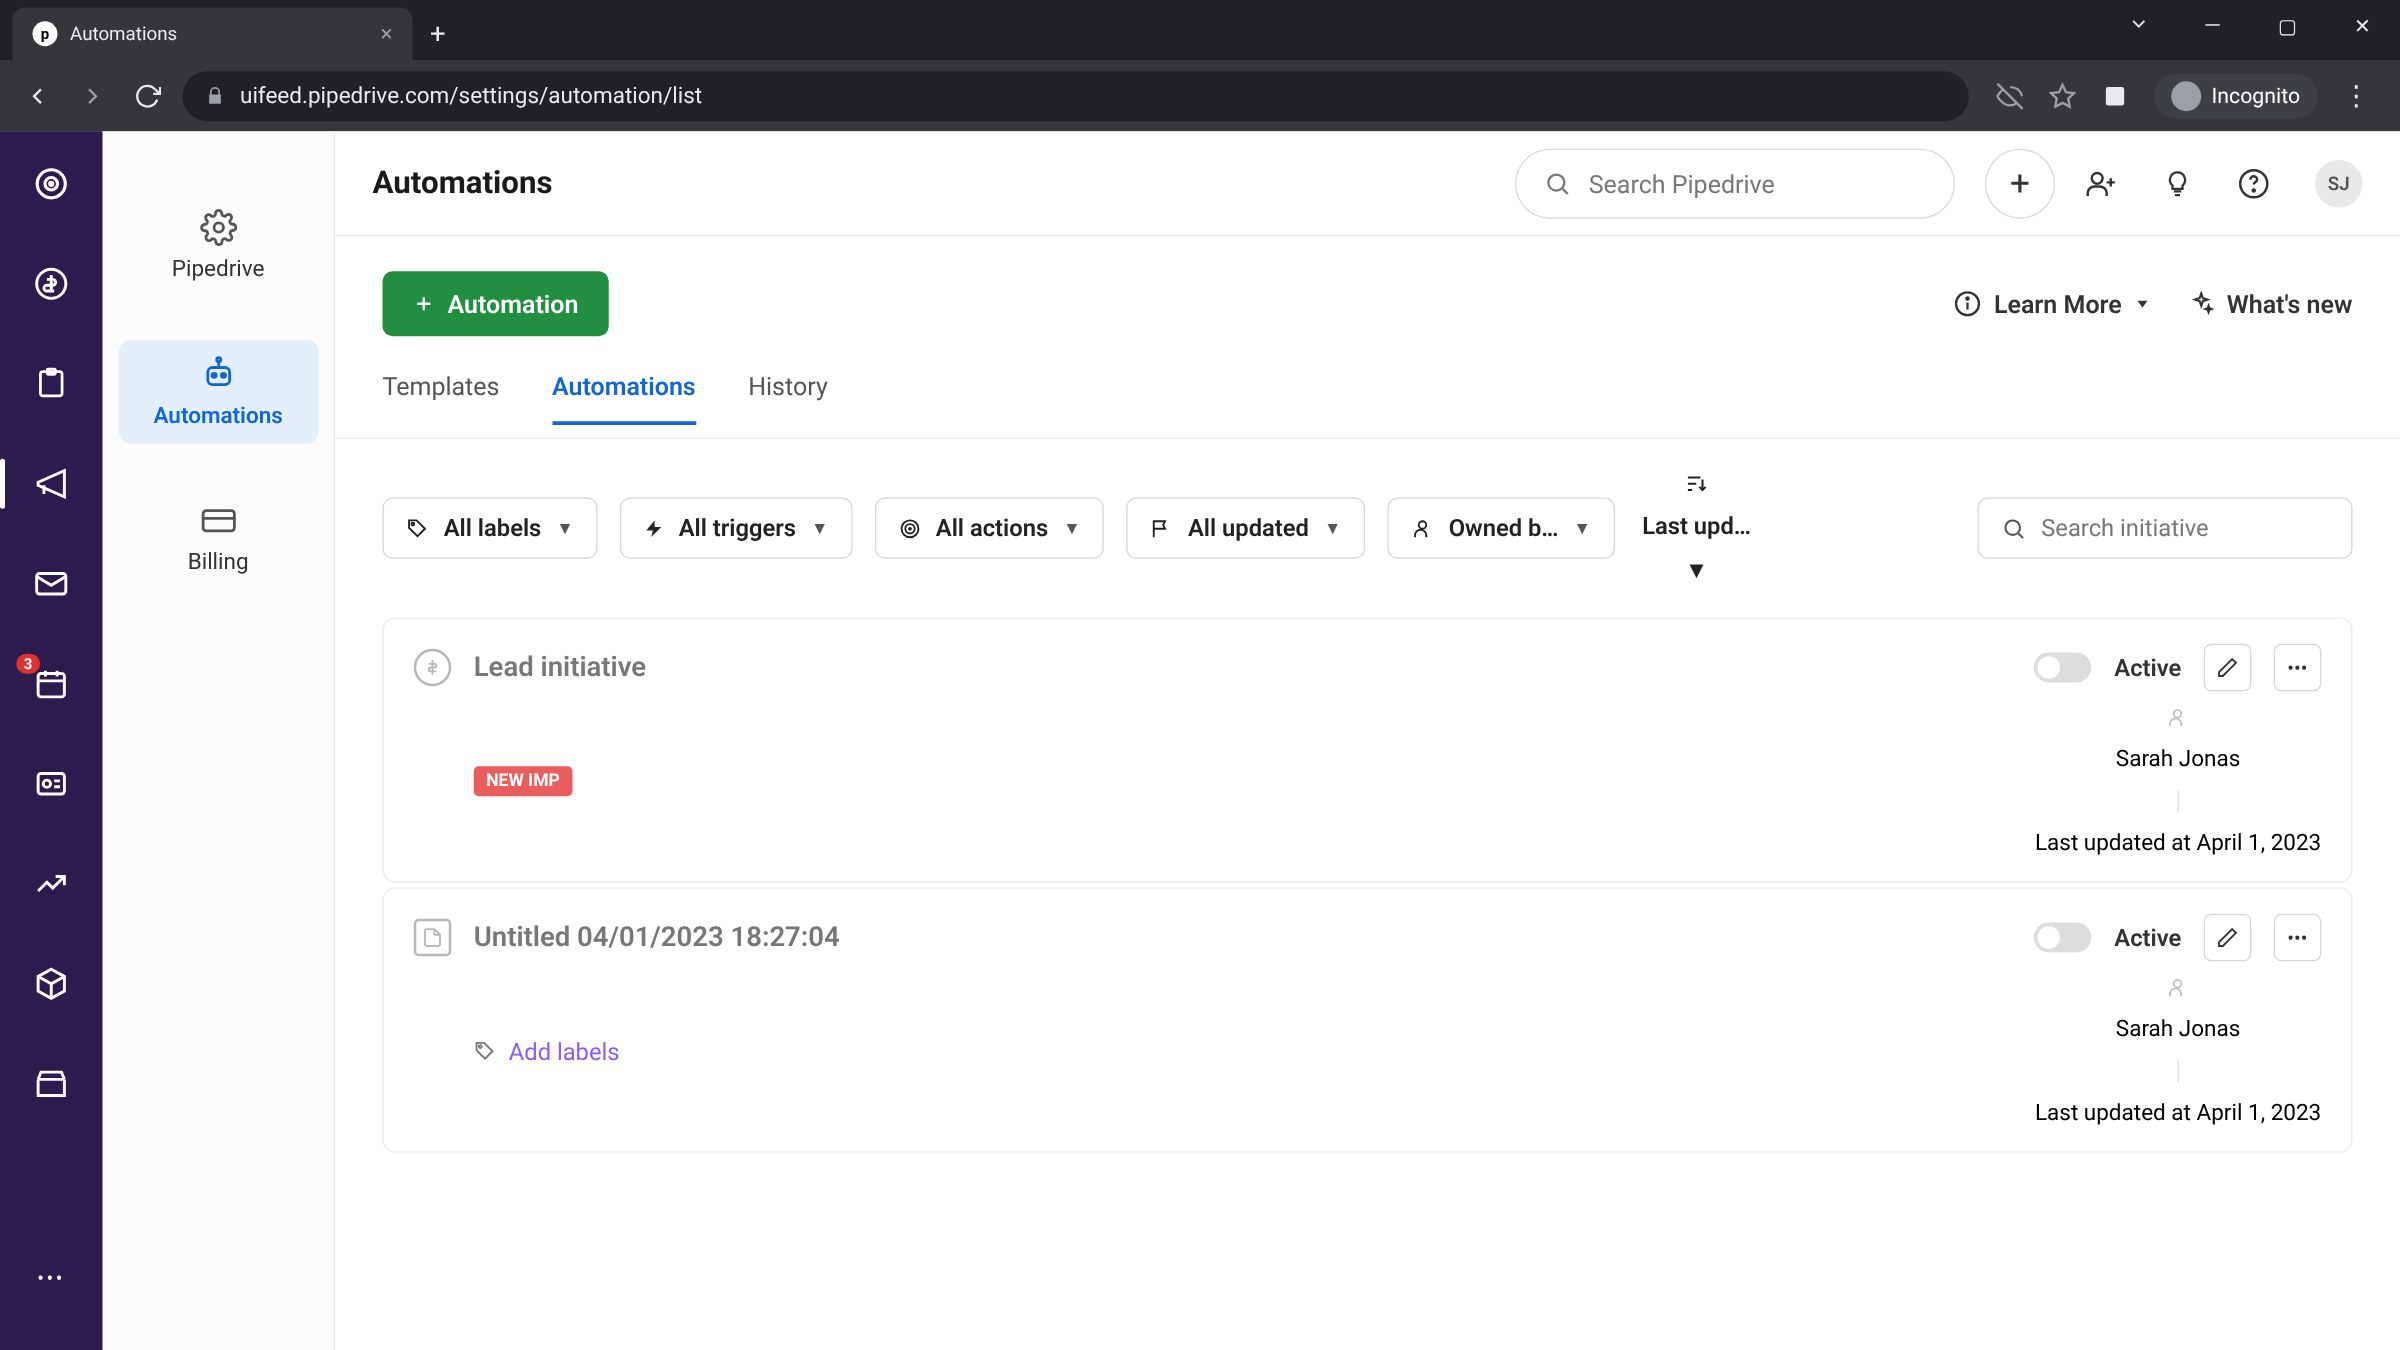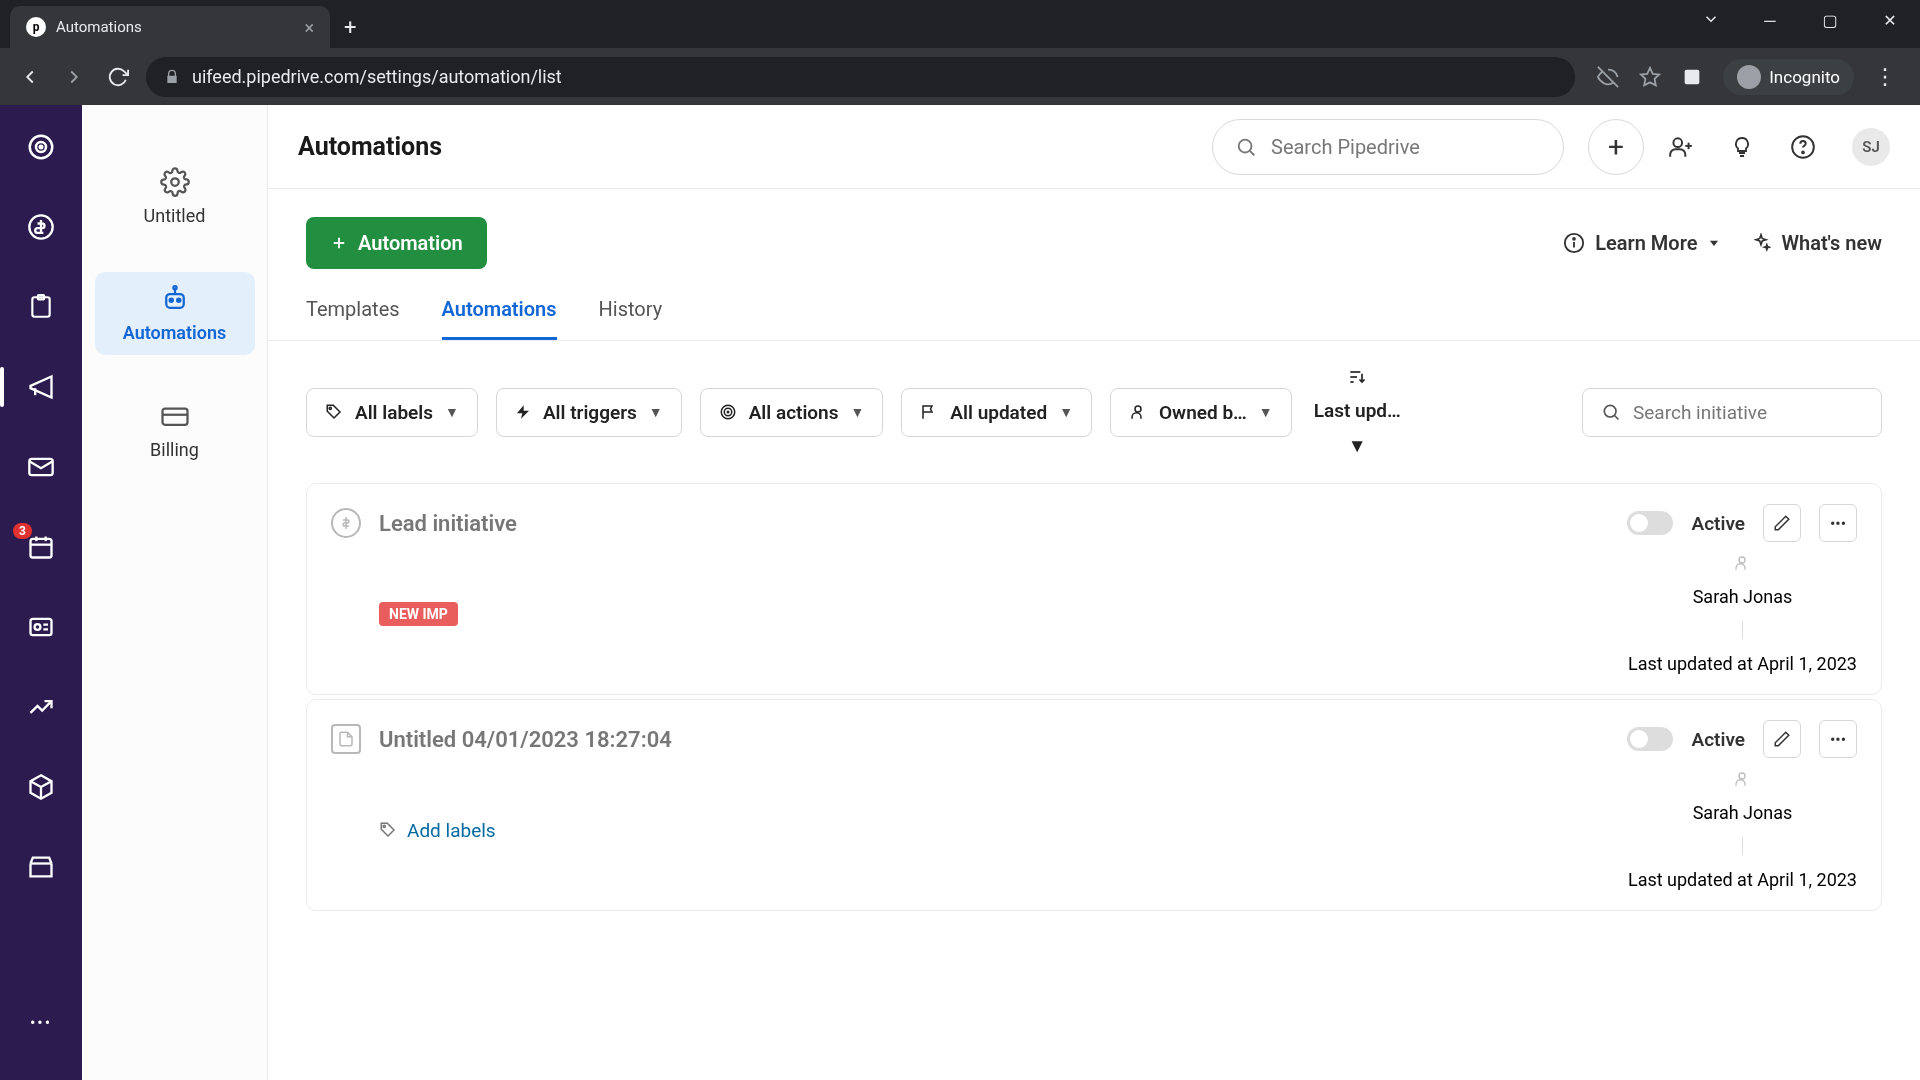--- a/index.html
+++ b/index.html
@@ -57,21 +57,21 @@
 .hdr-icon { color: #333; }
 .avatar { width: 38px; height: 38px; border-radius: 50%; background: #e9e9e9; display: flex; align-items: center; justify-content: center; font-size: 15px; font-weight: 600; color: #555; }
 
 
 .toolbar-row { padding: 28px 38px 0; display: flex; align-items: center; gap: 20px; }
 .btn-green { background: #218f3f; color: #fff; border-radius: 8px; padding: 14px 24px; font-size: 20px; font-weight: 600; display: flex; align-items: center; gap: 10px; }
 .toolbar-right { margin-left: auto; display: flex; align-items: center; gap: 30px; color: #333; font-size: 20px; }
 .link-item { display: flex; align-items: center; gap: 10px; font-weight: 600; }
 
 
-.tabs-row { padding: 28px 38px 0; display: flex; gap: 42px; border-bottom: 1px solid #eee; }
+.tabs-row { padding: 28px 38px 10px; display: flex; gap: 42px; border-bottom: 1px solid #eee; }
 .tab-btn { padding-bottom: 16px; font-size: 20px; color: #555; border-bottom: 3px solid transparent; }
 .tab-btn.active { color: #1266d6; border-bottom-color: #1266d6; font-weight: 600; }
 
 
 .filters-row { padding: 26px 38px; display: flex; align-items: center; gap: 18px; }
 .filter-pill { border: 1px solid #d6d6d6; border-radius: 8px; padding: 12px 18px; font-size: 19px; font-weight: 600; color: #222; display: flex; align-items: center; gap: 12px; }
 .filter-pill .chev { font-size: 14px; color: #555; }
 .sort-seg { display: flex; align-items: center; gap: 12px; font-size: 19px; font-weight: 600; color: #222; margin-left: 4px; flex-direction: column; }
 .search-automations { margin-left: auto; border: 1px solid #d6d6d6; border-radius: 8px; padding: 12px 18px; font-size: 19px; display: flex; align-items: center; gap: 12px; color: #777; width: 300px; }
 
@@ -82,21 +82,21 @@
 .card-icon { width: 30px; height: 30px; border: 2px solid #b8b8b8; border-radius: 50%; display: flex; align-items: center; justify-content: center; color: #b8b8b8; }
 .card-icon svg { width: 18px; height: 18px; }
 .card-title { font-size: 22px; font-weight: 600; color: #777; }
 .card-right { margin-left: auto; display: flex; align-items: center; gap: 18px; }
 .toggle { width: 46px; height: 24px; background: #ddd; border-radius: 12px; position: relative; }
 .toggle::after { content: ""; position: absolute; left: 3px; top: 3px; width: 18px; height: 18px; background: #fff; border-radius: 50%; }
 .status-label { font-size: 19px; font-weight: 600; color: #333; }
 .icon-btn { width: 38px; height: 38px; border: 1px solid #d6d6d6; border-radius: 6px; display: flex; align-items: center; justify-content: center; color: #333; }
 .card-bottom { display: flex; align-items: center; margin-top: 12px; gap: 16px; padding-left: 48px; }
 .badge { background: #e95d5d; color: #fff; font-size: 14px; font-weight: 700; padding: 4px 10px; border-radius: 4px; }
-.add-labels { display: flex; align-items: center; gap: 10px; color: #0369a1; font-size: 19px; }
+.add-labels { display: flex; align-items: center; gap: 10px; color: #8b5cf6; font-size: 19px; }
 .meta { margin-left: auto; display: flex; align-items: center; gap: 14px; color: #000000; font-size: 18px; flex-direction: column; }
 .meta-divider { width: 1px; height: 18px; background: #ddd; }
 
 svg { display: block; }
 </style>
 </head>
 <body>
 
 <div class="browser-chrome">
   <div class="tab-bar">
@@ -240,21 +240,21 @@
     </div>
     <div class="rail-item rail-more">•••</div>
   </div>
 
   <div class="sub-sidebar">
     <div class="sub-item">
       <svg viewBox="0 0 24 24" fill="none" stroke="#555" stroke-width="1.8">
           <circle cx="12" cy="12" r="3"></circle>
           <path d="M19.4 15a1.65 1.65 0 00.33 1.82l.06.06a2 2 0 11-2.83 2.83l-.06-.06a1.65 1.65 0 00-1.82-.33 1.65 1.65 0 00-1 1.51V21a2 2 0 11-4 0v-.09a1.65 1.65 0 00-1-1.51 1.65 1.65 0 00-1.82.33l-.06.06a2 2 0 11-2.83-2.83l.06-.06a1.65 1.65 0 00.33-1.82 1.65 1.65 0 00-1.51-1H3a2 2 0 110-4h.09a1.65 1.65 0 001.51-1 1.65 1.65 0 00-.33-1.82l-.06-.06a2 2 0 112.83-2.83l.06.06a1.65 1.65 0 001.82.33h0a1.65 1.65 0 001-1.51V3a2 2 0 114 0v.09a1.65 1.65 0 001 1.51 1.65 1.65 0 001.82-.33l.06-.06a2 2 0 112.83 2.83l-.06.06a1.65 1.65 0 00-.33 1.82v0a1.65 1.65 0 001.51 1H21a2 2 0 110 4h-.09a1.65 1.65 0 00-1.51 1z"></path>
         </svg>
-      <span>Untitled</span>
+      <span>Pipedrive</span>
     </div>
     <div class="sub-item active">
       <svg viewBox="0 0 24 24" fill="none" stroke="#1266d6" stroke-width="1.8">
           <rect x="5" y="8" width="14" height="11" rx="3"></rect>
           <circle cx="9" cy="13" r="1.3" fill="#1266d6"></circle>
           <circle cx="15" cy="13" r="1.3" fill="#1266d6"></circle>
           <line x1="12" y1="3" x2="12" y2="8"></line>
           <circle cx="12" cy="3" r="1.3"></circle>
         </svg>
       <span>Automations</span>

